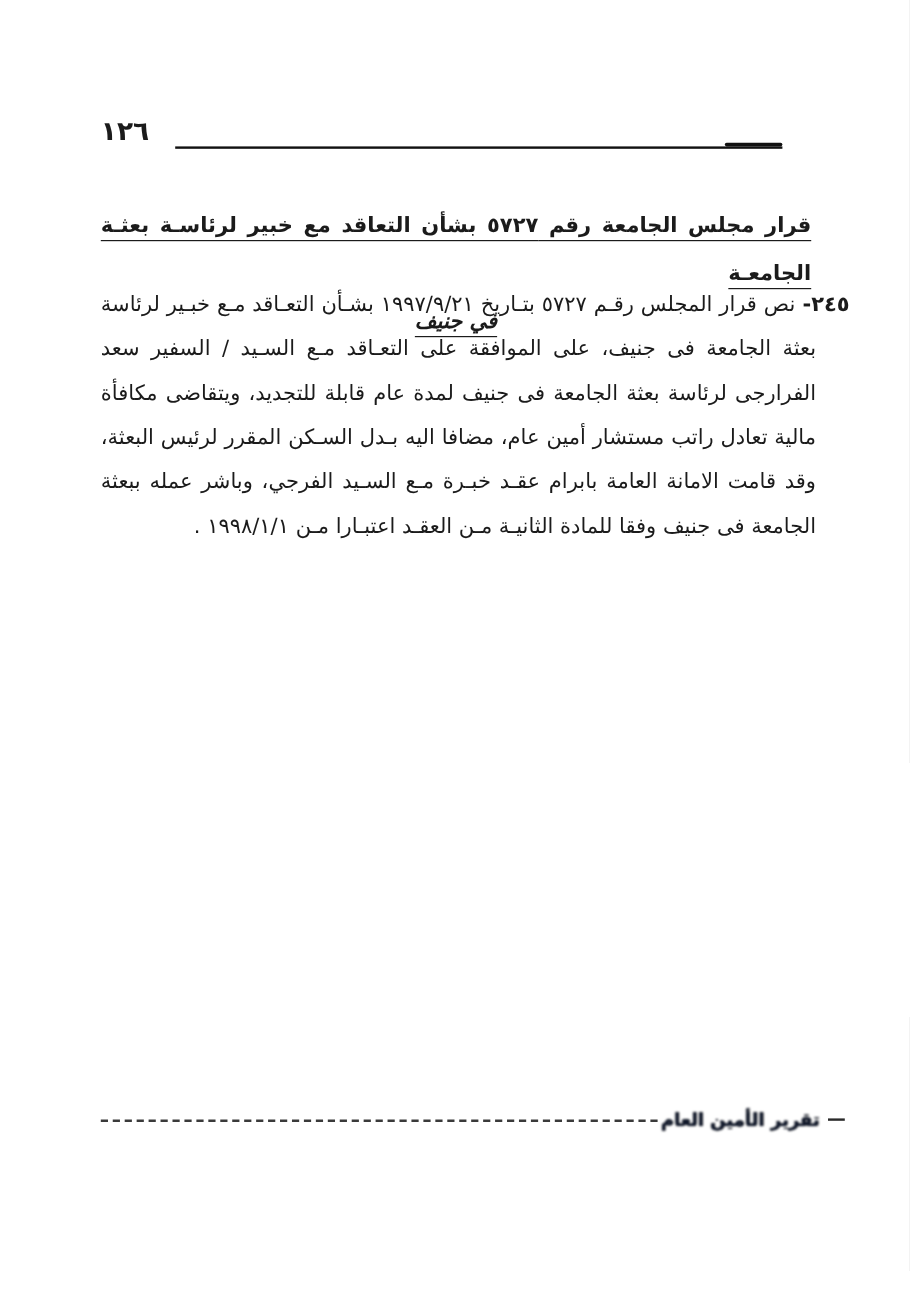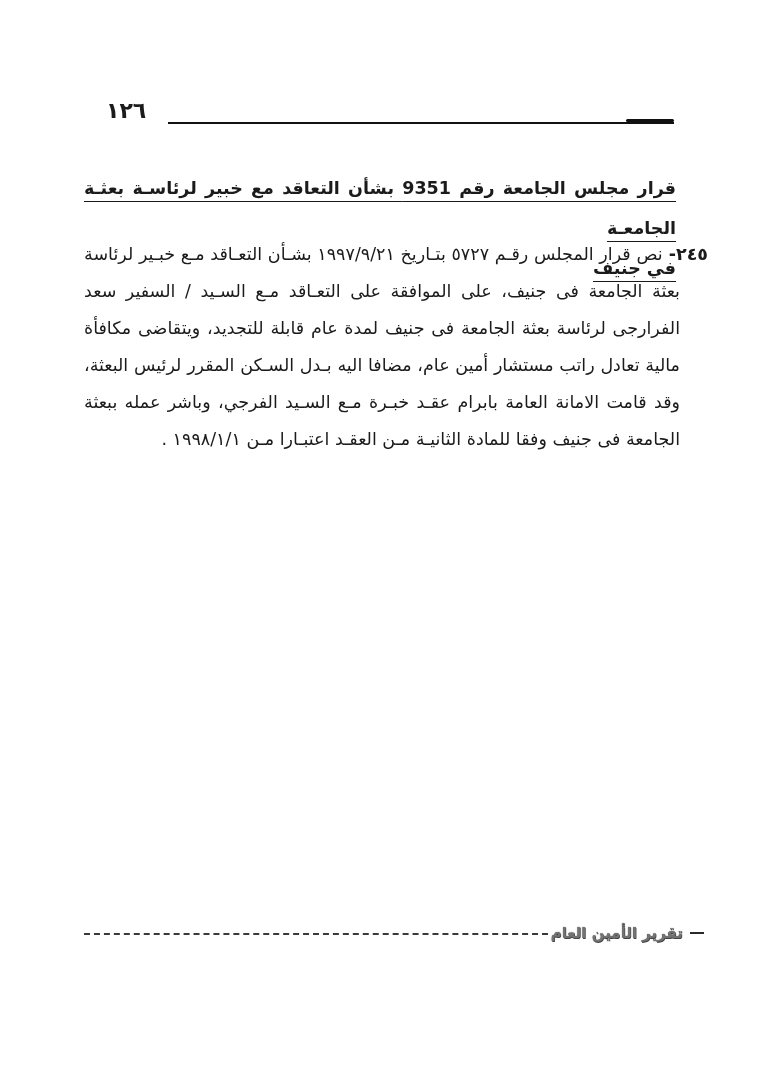--- a/index.html
+++ b/index.html
@@ -18,21 +18,20 @@
     color: #1b1b1b;
   }
 
   
   .page-header {
     position: absolute;
     top: 98px;
     left: 84px;
     width: 576px;
     height: 34px;
-    margin-left: 22px;
   }
   .page-number {
     position: absolute;
     top: 0;
     left: 0;
     font-size: 22px;
     font-weight: bold;
     letter-spacing: 2px;
     direction: rtl;
   }
@@ -66,24 +65,25 @@
     line-height: 40px;
   }
   .doc-title .t-line1 {
     text-align: justify;
     text-align-last: justify;
     text-decoration: underline;
     text-underline-offset: 7px;
     text-decoration-thickness: 1.3px;
   }
   .doc-title .t-line2 {
-    text-align: right;
+    text-align: center;
     text-decoration: underline;
     text-underline-offset: 7px;
     text-decoration-thickness: 1.3px;
+    font-style: italic;
   }
 
   .doc-paragraph {
     position: absolute;
     top: 236px;
     left: 84px;
     width: 596px;
     direction: rtl;
     font-size: 17.5px;
     line-height: 37px;
@@ -110,21 +110,21 @@
   }
   .footer-dash-short {
     width: 14px;
     height: 0;
     border-top: 2px solid #2a2a2a;
     margin-left: 4px;
   }
   .footer-text {
     font-size: 15px;
     font-weight: bold;
-    color: #737373;
+    color: #0f172a;
     white-space: nowrap;
     letter-spacing: -0.5px;
     filter: blur(0.7px);
     text-shadow: 0 0 1px #333, 0.5px 0.5px 0 #444;
     padding: 0 3px;
   }
   .footer-dash-long {
     flex: 1;
     height: 0;
     border-top: 2px dashed #3a3a3a;
@@ -136,21 +136,21 @@
 
 <div class="page">
 
   <div class="page-header">
     <div class="page-number">١٢٦</div>
     <div class="header-rule"></div>
     <div class="header-rule-thick"></div>
   </div>
 
   <div class="doc-title">
-    <div class="t-line1">قرار مجلس الجامعة رقم 9351 بشأن التعاقد مع خبير لرئاسـة بعثـة الجامعـة</div>
+    <div class="t-line1">قرار مجلس الجامعة رقم ٥٧٢٧ بشأن التعاقد مع خبير لرئاسـة بعثـة الجامعـة</div>
     <div class="t-line2">في جنيف</div>
   </div>
 
   <p class="doc-paragraph"><span class="para-number">٢٤٥-</span><span class="para-text">نص قرار المجلس رقـم ٥٧٢٧ بتـاريخ ١٩٩٧/٩/٢١ بشـأن التعـاقد مـع خبـير لرئاسة بعثة الجامعة فى جنيف، على الموافقة على التعـاقد مـع السـيد / السفير سعد الفرارجى لرئاسة بعثة الجامعة فى جنيف لمدة عام قابلة للتجديد، ويتقاضى مكافأة مالية تعادل راتب مستشار أمين عام، مضافا اليه بـدل السـكن المقرر لرئيس البعثة، وقد قامت الامانة العامة بابرام عقـد خبـرة مـع السـيد الفرجي، وباشر عمله ببعثة الجامعة فى جنيف وفقا للمادة الثانيـة مـن العقـد اعتبـارا مـن ١٩٩٨/١/١ .</span></p>
 
   <div class="page-footer">
     <div class="footer-dash-short"></div>
     <div class="footer-text">تقرير الأمين العام</div>
     <div class="footer-dash-long"></div>
   </div>

